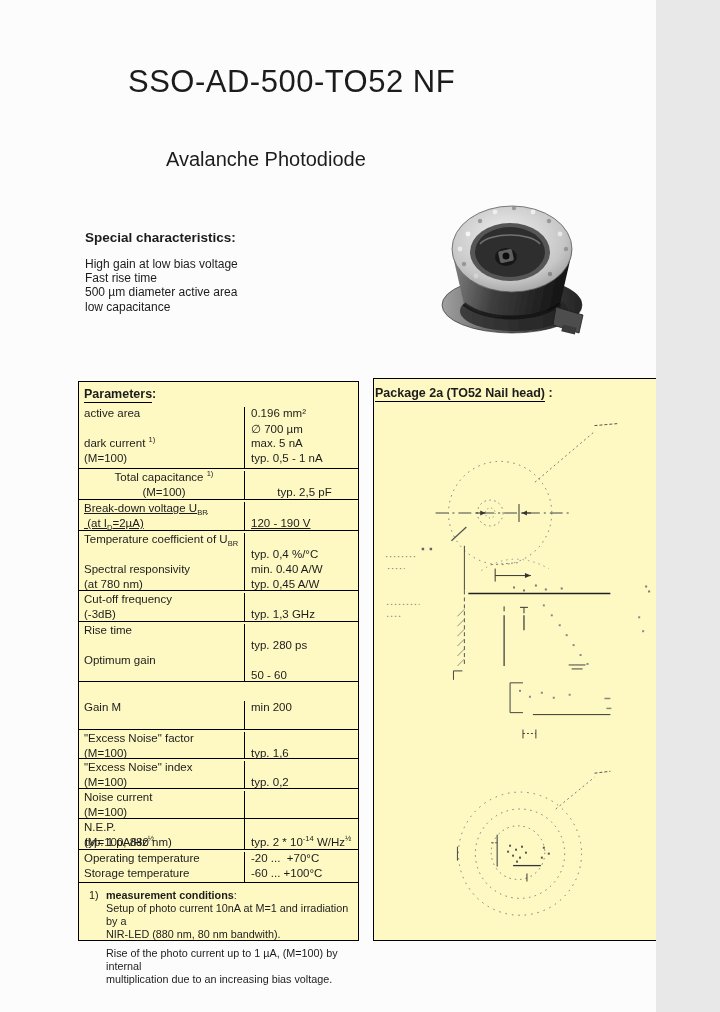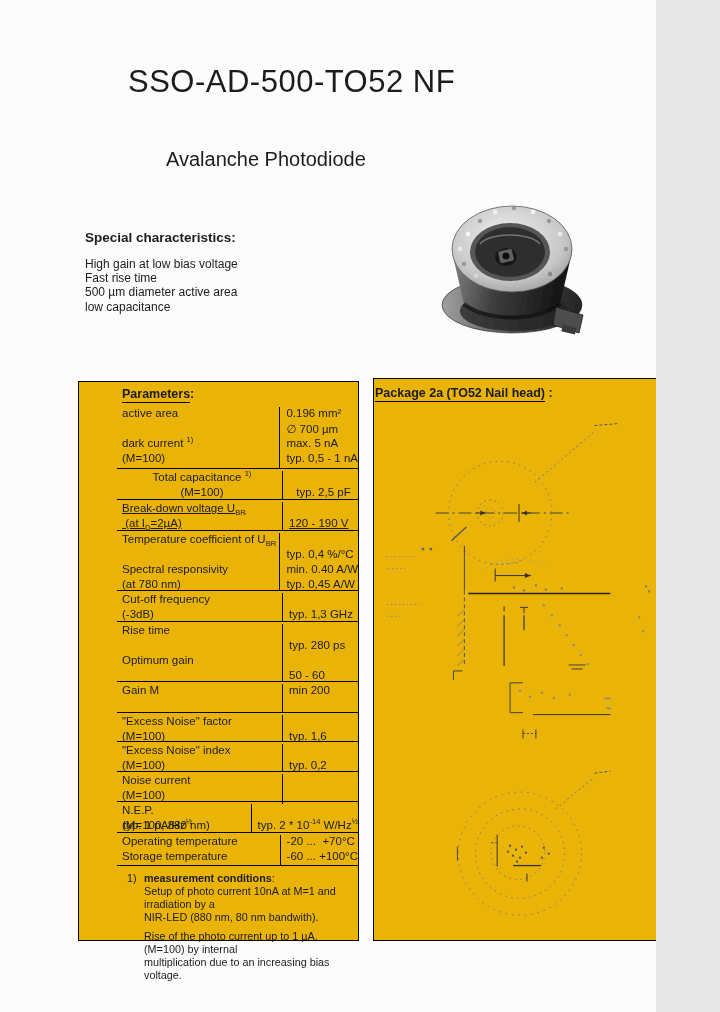--- a/index.html
+++ b/index.html
@@ -4,21 +4,21 @@
 <style>
   html,body{margin:0;padding:0;background:#e8e8e8;}
   .page{position:relative;width:656px;height:1012px;background:#fcfcfc;
         font-family:"Liberation Sans", sans-serif;color:#1c1c1c;overflow:hidden;}
   .title{position:absolute;left:128px;top:64px;font-size:31px;letter-spacing:.5px;}
   .subtitle{position:absolute;left:166px;top:148px;font-size:20px;}
   .photo{position:absolute;left:438px;top:192px;width:152px;height:160px;}
   .special{position:absolute;left:85px;top:230px;width:300px;}
   .sp-head{font-size:13.5px;font-weight:bold;margin-bottom:12px;}
   .sp-item{font-size:12px;font-weight:normal;line-height:14.2px;white-space:pre;}
-  .box{position:absolute;border:1.5px solid #000;box-sizing:border-box;background:#eab308;padding-left:38px;}
+  .box{position:absolute;border:1.5px solid #000;box-sizing:border-box;background:#fef9c3;}
   .params{left:78px;top:381px;width:281px;height:560px;}
   .pkg{left:373px;top:378px;width:293px;height:563px;}
   .p-head{height:23px;box-sizing:border-box;padding:5px 0 0 5px;
           font-size:12.5px;font-weight:bold;}
   .ul{border-bottom:1.5px solid #000;padding-bottom:1px;}
   .prow{display:flex;border-bottom:1.5px solid #000;box-sizing:border-box;
         padding-top:2px;overflow:visible;}
   .pl{width:166px;border-right:1.5px solid #000;box-sizing:border-box;
       padding-left:5px;overflow:visible;}
   .pr{flex:1;padding-left:6px;overflow:visible;}
@@ -174,21 +174,21 @@
             <div class="line"><span>Optimum gain</span></div>
             <div class="line"><span></span></div>
           </div>
           <div class="pr">
             <div class="line"><span></span></div>
             <div class="line"><span>typ. 280 ps</span></div>
             <div class="line"><span></span></div>
             <div class="line"><span>50 - 60</span></div>
           </div>
         </div>
-        <div class="prow" style="height: 31px;">
+        <div class="prow" style="height: 31px; margin-top: 17px;">
           <div class="pl">
             <div class="line"><span>Gain M</span></div>
           </div>
           <div class="pr">
             <div class="line"><span>min 200</span></div>
           </div>
         </div>
         <div class="prow" style="height: 29px;">
           <div class="pl">
             <div class="line"><span>"Excess Noise" factor</span></div>

